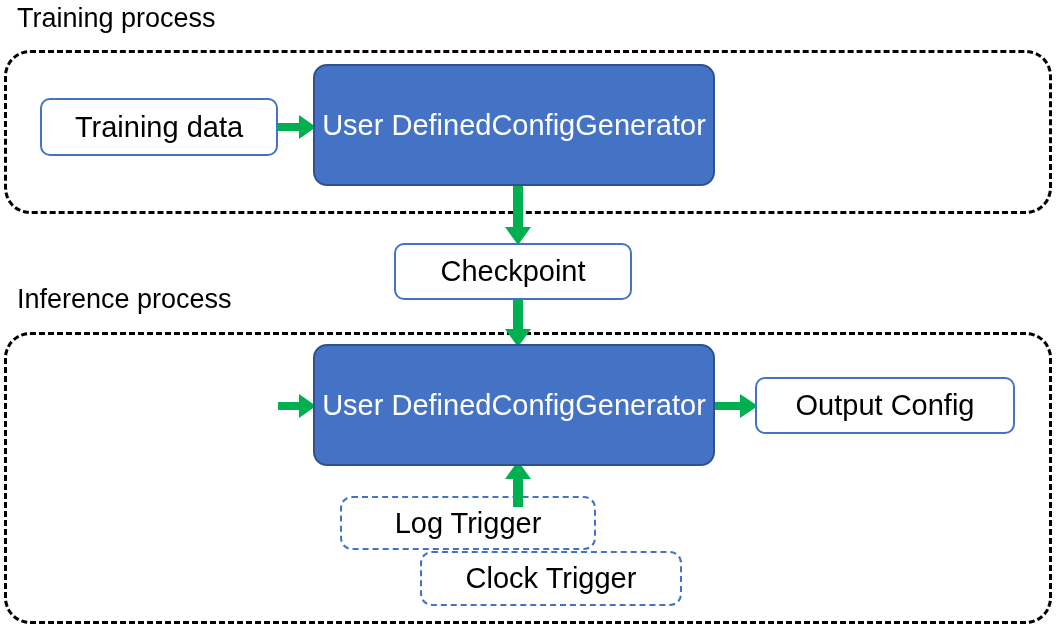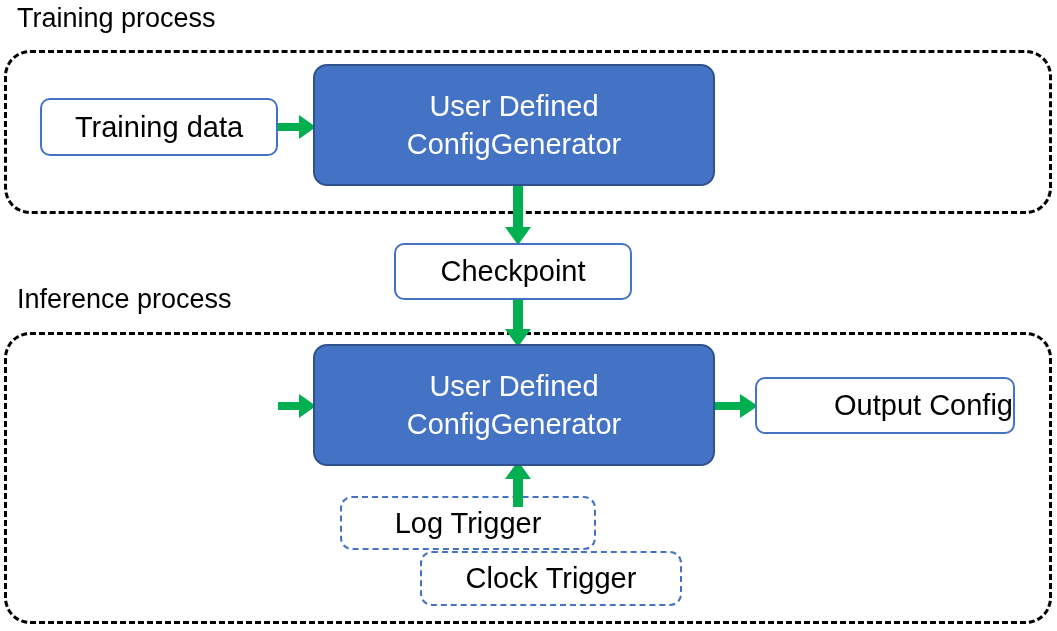--- a/index.html
+++ b/index.html
@@ -51,31 +51,31 @@
     align-items: center;
     justify-content: center;
     color: #000000;
     font-size: 29px;
     font-family: "Liberation Sans", sans-serif;
     white-space: nowrap;
   }
   #node-training-data  { left: 40px;  top: 98px;  width: 238px; height: 58px; }
   #node-checkpoint     { left: 394px; top: 243px; width: 238px; height: 57px; }
   #node-current-status { left: 40px;  top: 377px; width: 238px; height: 57px; }
-  #node-output-config  { left: 755px; top: 377px; width: 260px; height: 57px; justify-content: flex-end; }
+  #node-output-config  { left: 755px; top: 377px; width: 260px; height: 57px; }
 
   
   .node-blue {
     position: absolute;
     box-sizing: border-box;
     background: #4472C4;
     border: 2px solid #2F528F;
     border-radius: 14px;
     display: flex;
-    flex-direction: column;
+    flex-direction: row;
     align-items: center;
     justify-content: center;
     color: #ffffff;
     font-size: 29px;
     line-height: 38px;
     font-family: "Liberation Sans", sans-serif;
     white-space: nowrap;
   }
   #node-generator-training  { left: 313px; top: 64px;  width: 402px; height: 122px; }
   #node-generator-inference { left: 313px; top: 344px; width: 402px; height: 122px; }

